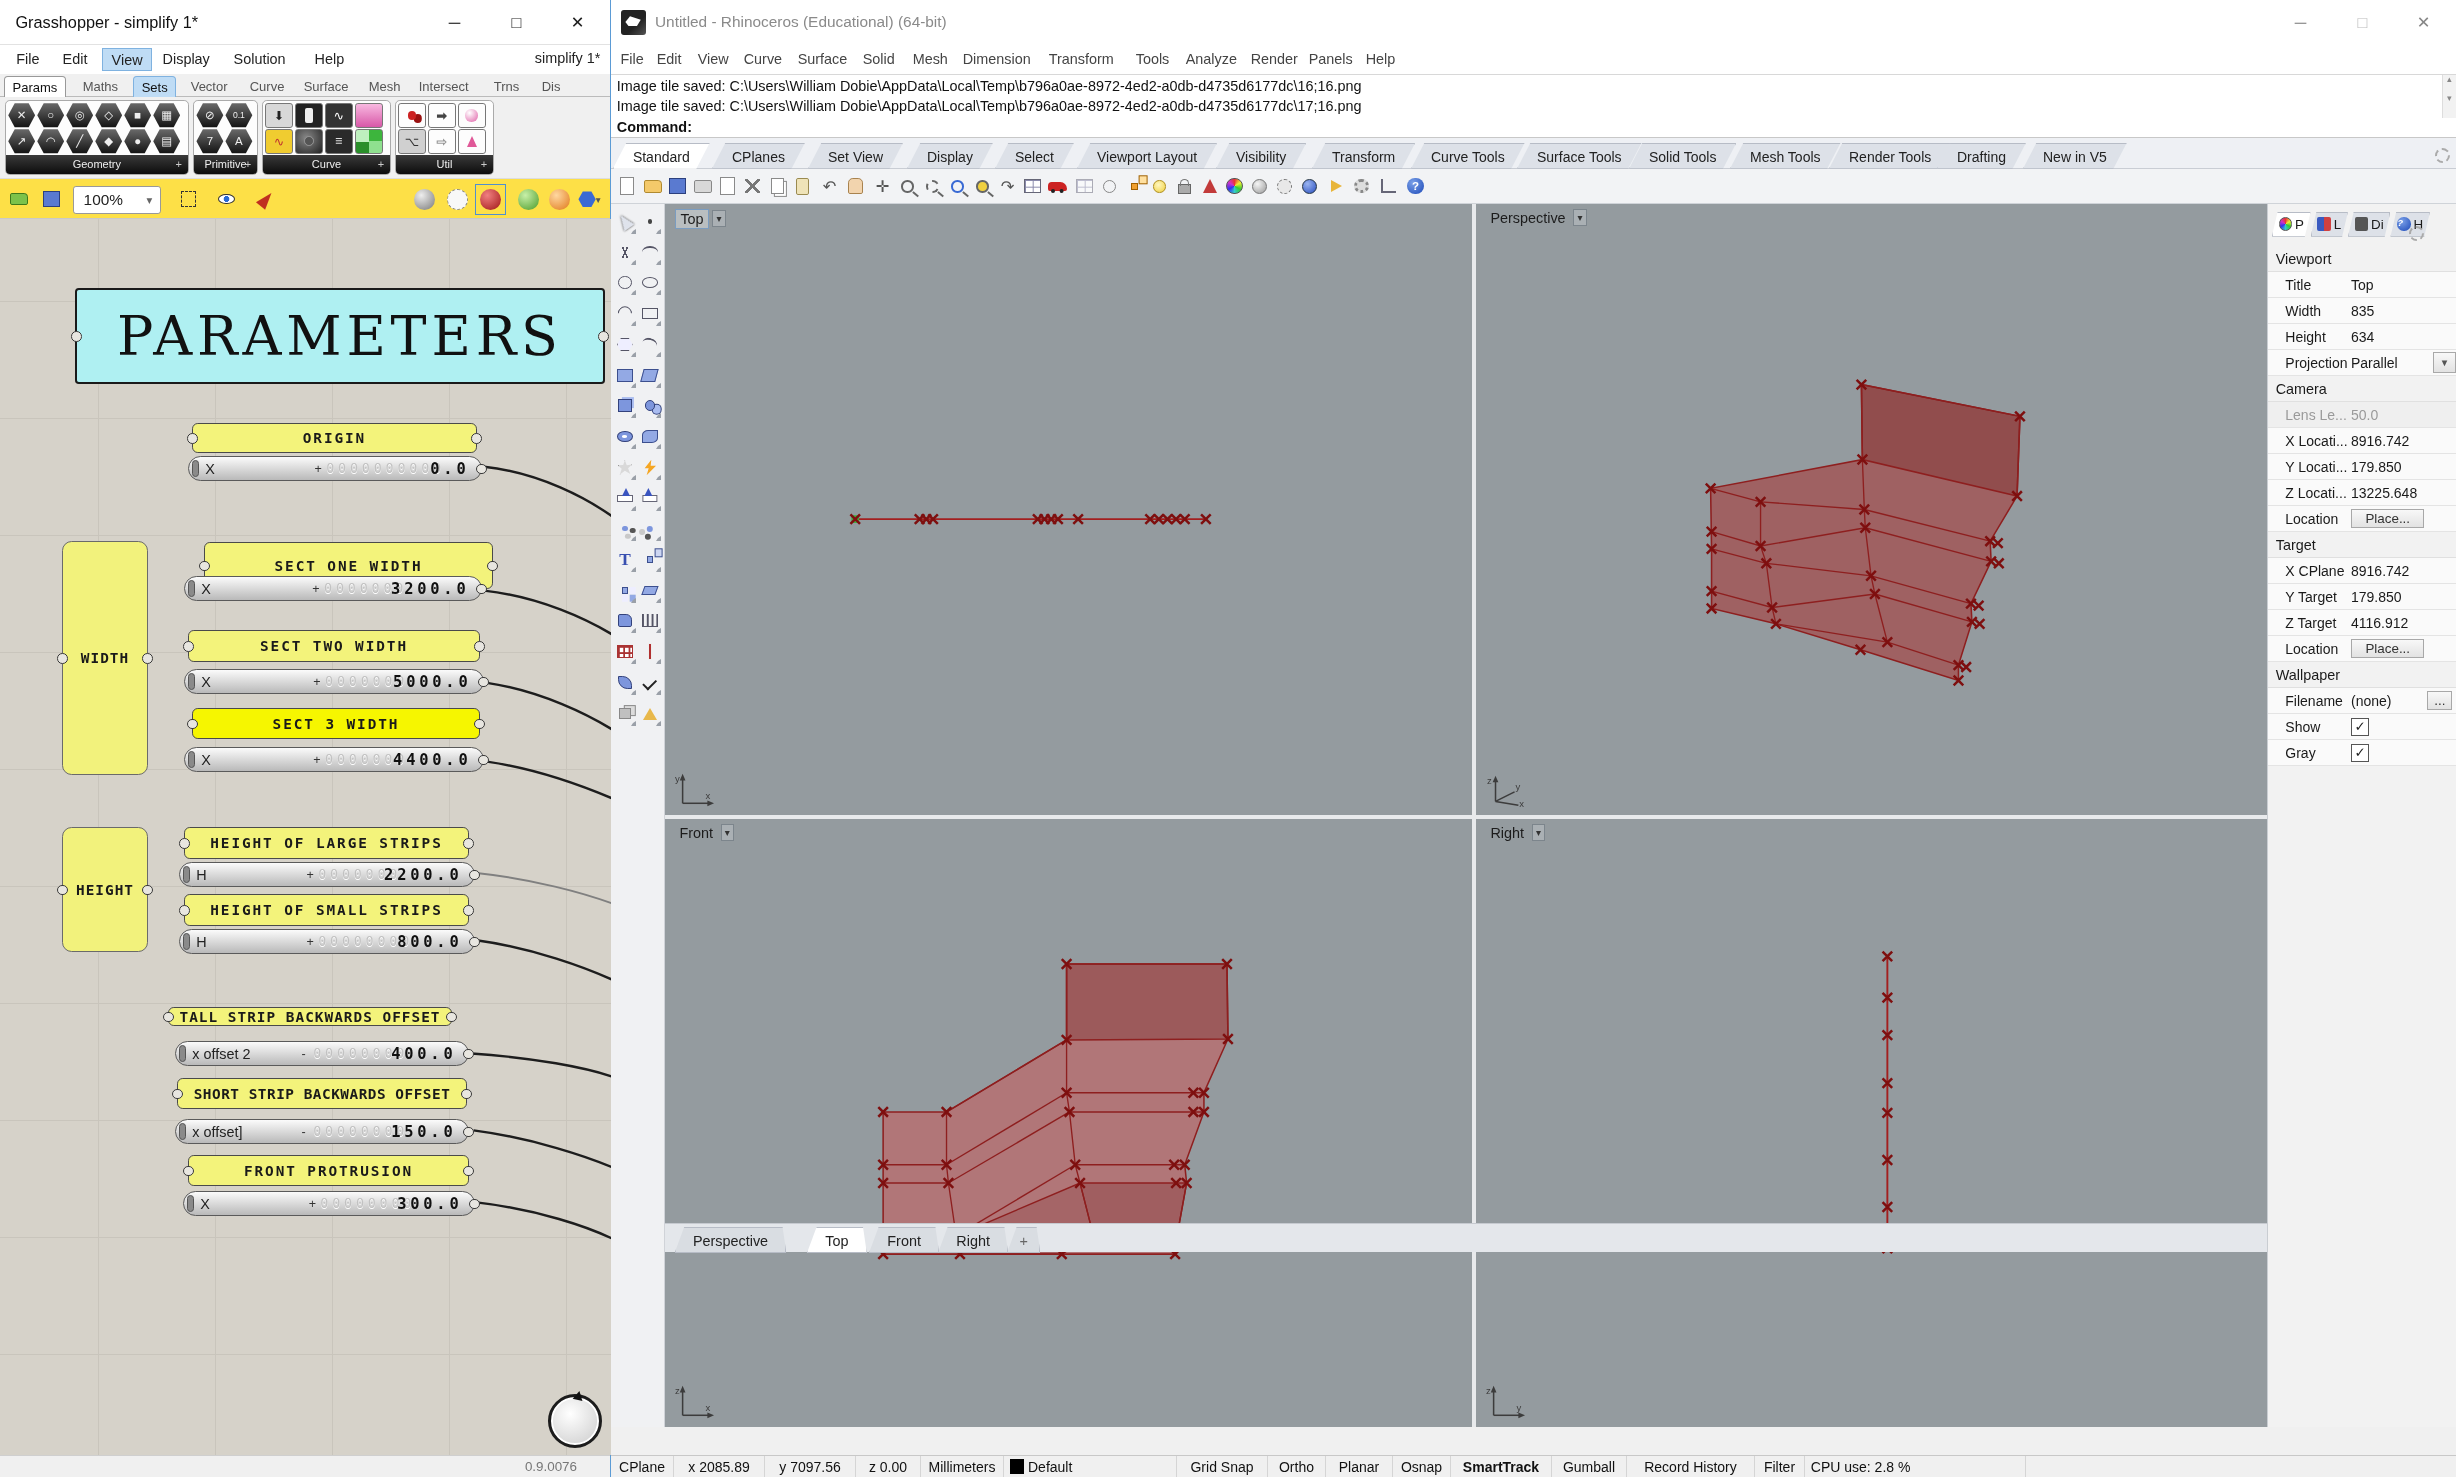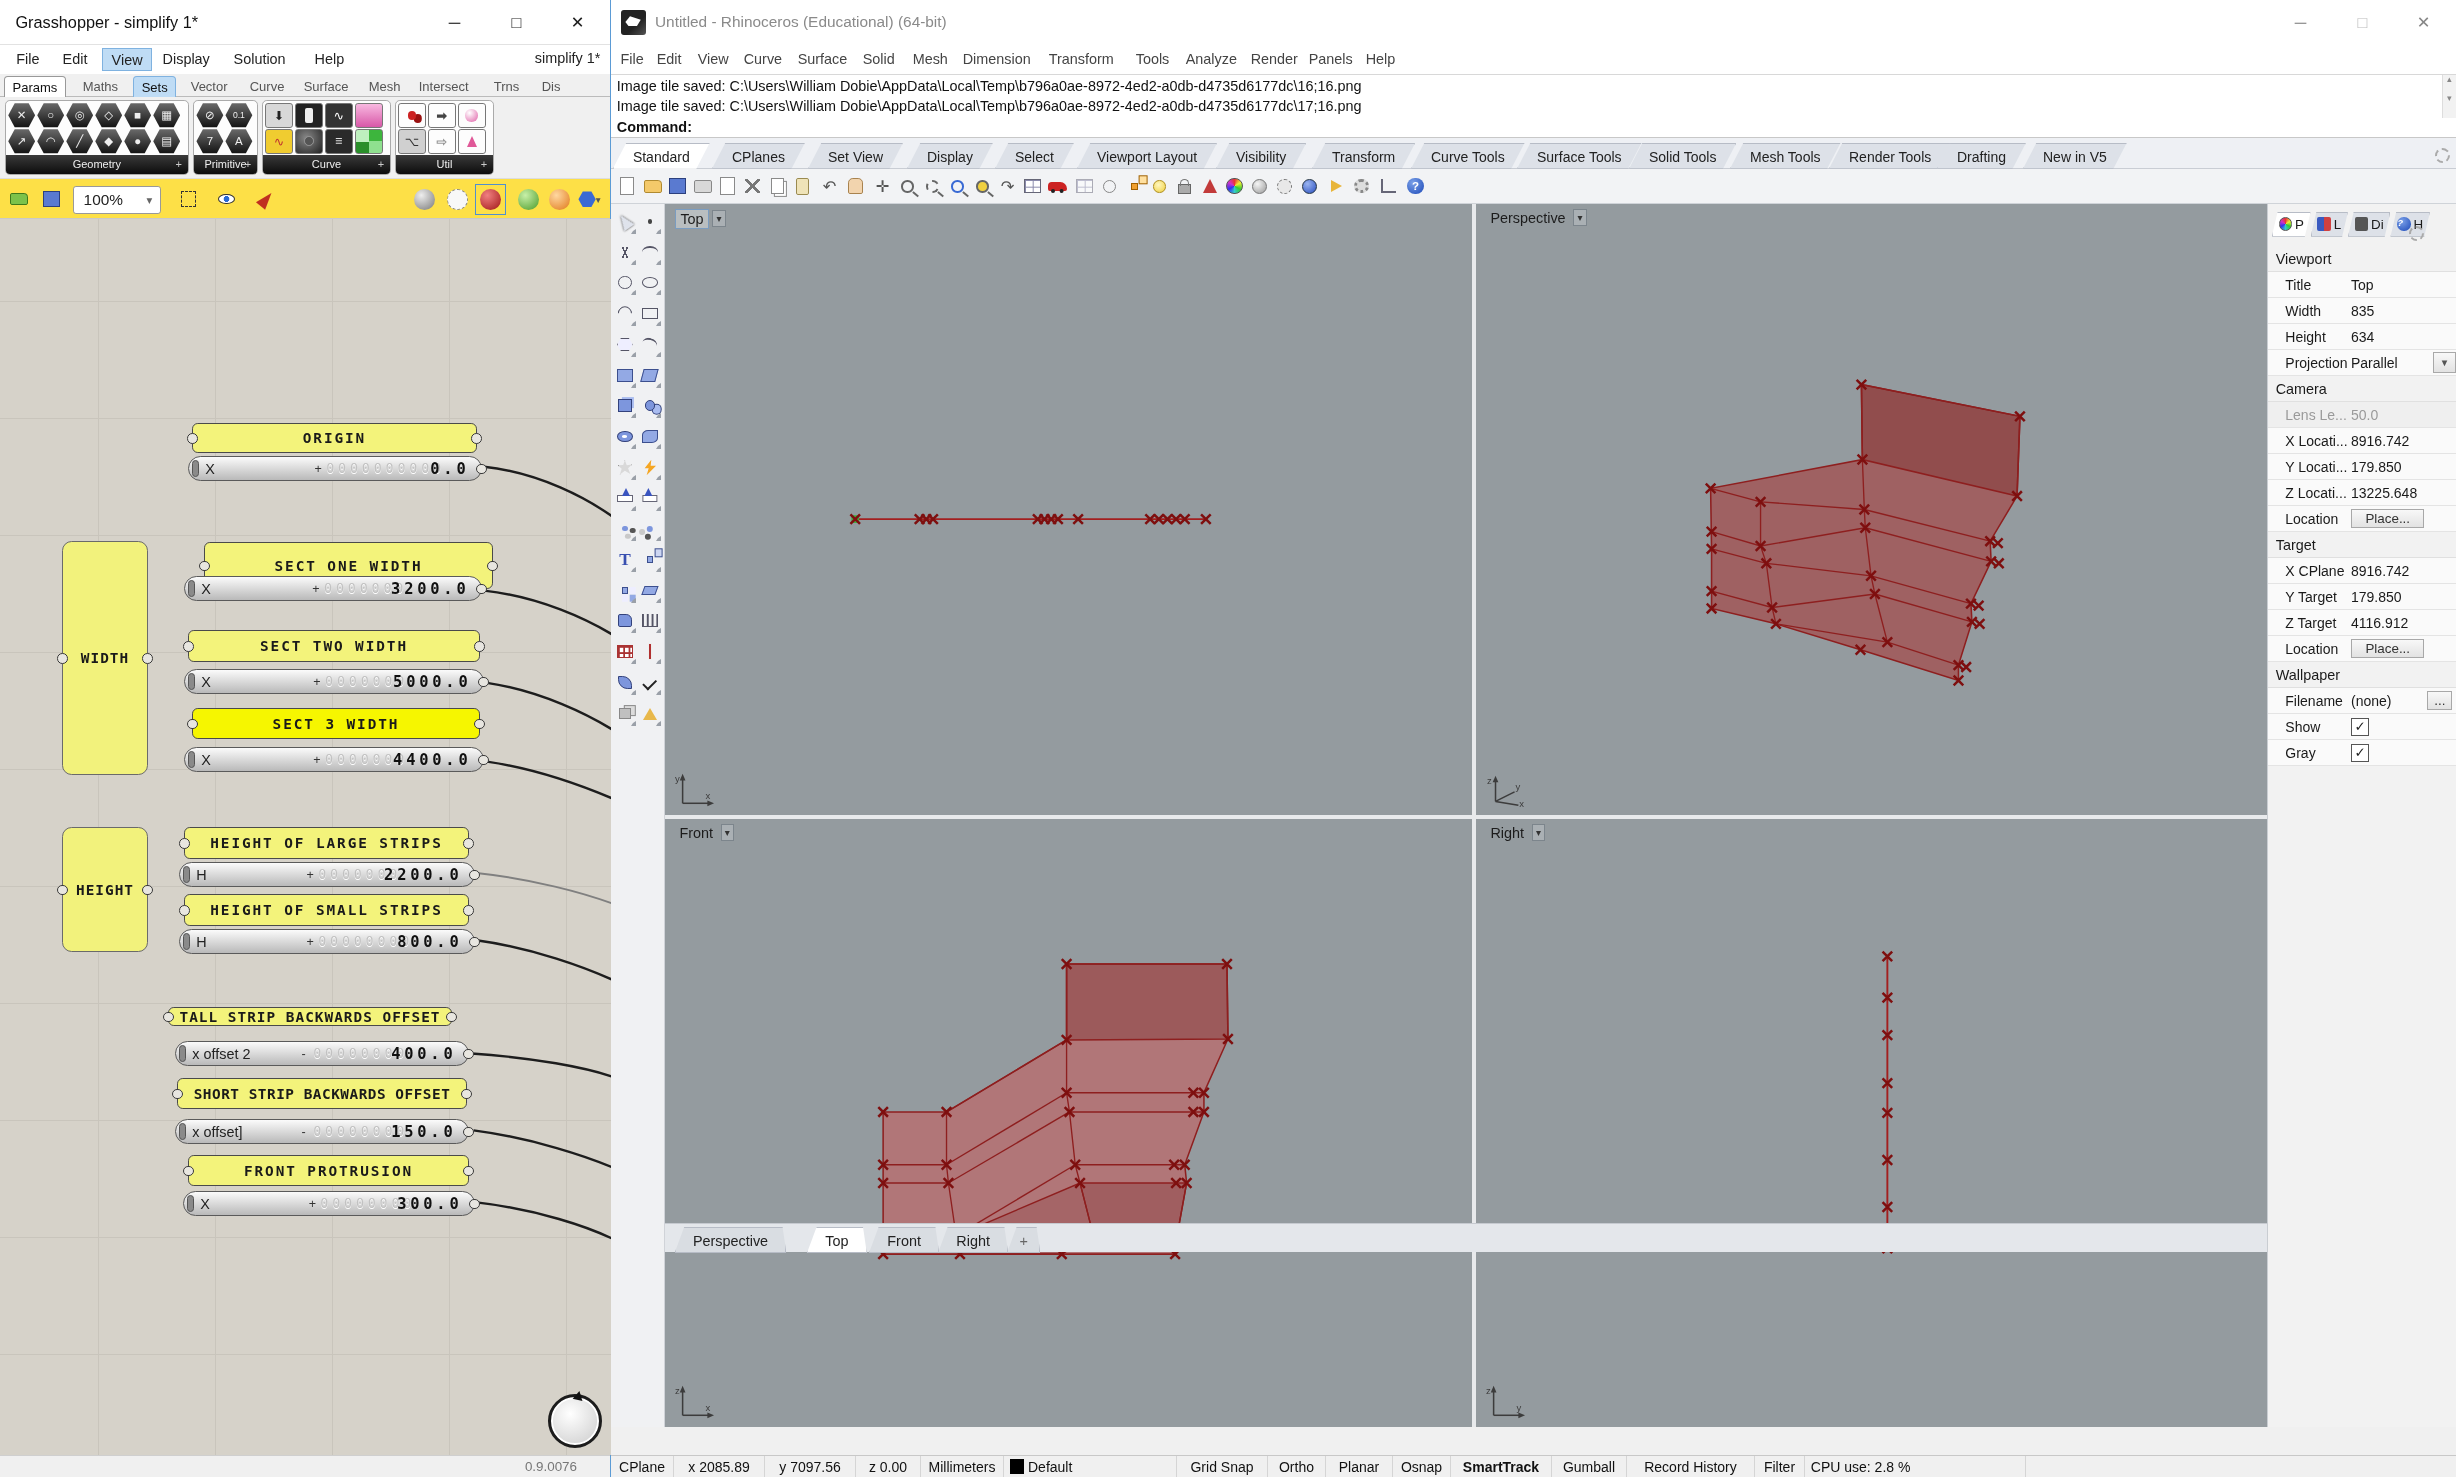--- a/index.html
+++ b/index.html
@@ -340,20 +340,23 @@
           <path d="M507,483 C562,491 614,516 646,537"></path>
           <path d="M507,565 C562,573 614,593 646,607"></path>
           <path d="M496,751 C554,759 610,779 646,796"></path>
           <path d="M491,869 C552,873 612,883 646,896"></path>
           <path d="M493,949 C554,957 612,976 646,991"></path>
           <path d="M496,1024 C557,1031 614,1049 646,1066"></path>
         </g>
         <path d="M496,681 C552,687 608,701 646,716" fill="none" stroke="#808080" stroke-width="2"></path>
       </svg>
 
+      <div class="banner nub">
+          <span>PARAMETERS</span>
+        </div>
 
       <div class="ghgroup nub" style="left:62px;top:322px;width:86px;height:234px">
           <span>WIDTH</span>
         </div>
       <div class="ghgroup nub" style="left:62px;top:608px;width:86px;height:125px">
           <span>HEIGHT</span>
         </div>
 
       <div class="ghpanel nub" style="left:192px;top:204px;width:285px;height:30px">
           <span>ORIGIN</span>

